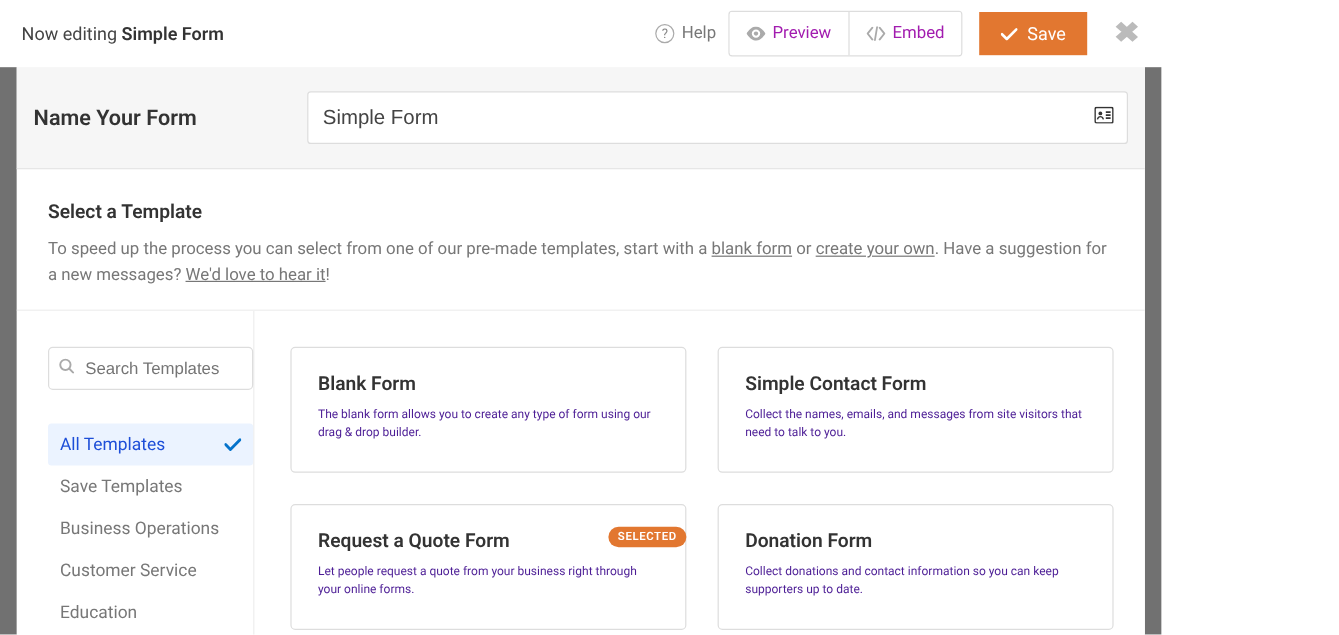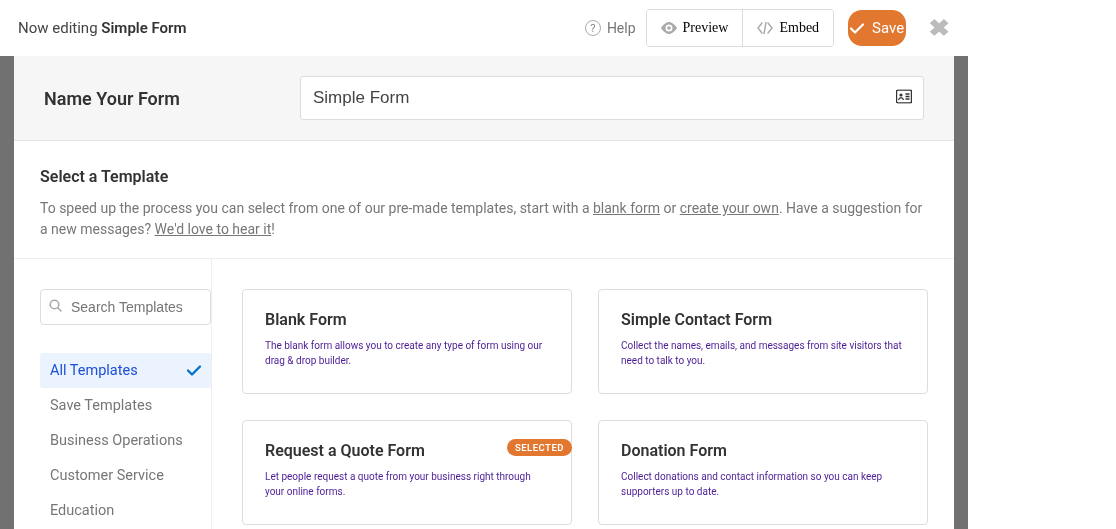--- a/index.html
+++ b/index.html
@@ -8,36 +8,36 @@
     .outer { width: 968px; height: 529px; position: relative; background: #fff; overflow: hidden; }
     
     .topbar { height: 56px; display: flex; align-items: center; padding: 0 18px; }
     .topbar .editing { font-size: 15px; color: #444; }
     .topbar .editing strong { font-weight: 600; color: #333; }
     .topbar .spacer { flex: 1; }
     .help { display: flex; align-items: center; color: #777; font-size: 14px; margin-right: 10px; cursor: pointer; }
     .help .q { display:inline-flex; align-items:center; justify-content:center; width:16px; height:16px; border:1px solid #aaa; border-radius:50%; font-size:11px; color:#888; margin-right:6px; }
     
     .btn-group { display: inline-flex; border: 1px solid #ddd; border-radius: 3px; overflow: hidden; }
-    .btn-group .gbtn { display:flex; align-items:center; padding: 0 14px; height: 36px; font-size: 14px; color:#000000; background:#fff; cursor:pointer;font-family:Liberation Serif, serif; }
+    .btn-group .gbtn { display:flex; align-items:center; padding: 0 14px; height: 36px; font-size: 14px; color:#a21caf; background:#fff; cursor:pointer; }
     .btn-group .gbtn + .gbtn { border-left:1px solid #ddd; }
     .gbtn svg { margin-right:6px; display:inline-block; vertical-align:middle; }
     
-    .btn-save { display:flex; align-items:center; height:36px; padding:0 2px; margin-left:14px; background:#e27730; color:#fff; border-radius:14px; font-size:15px; cursor:pointer; }
+    .btn-save { display:flex; align-items:center; height:36px; padding:0 18px; margin-left:14px; background:#e27730; color:#fff; border-radius:0; font-size:15px; cursor:pointer; }
     .btn-save svg { margin-right:8px; }
     
     .close-x { color:#bbb; font-size:26px; font-weight:bold; margin-left:22px; cursor:pointer; line-height:1; transform: scaleY(0.9);}
     
     .graybars { position:absolute; top:56px; bottom:0; width:14px; background:#717171; }
     .graybars.right { right:0; }
     .graybars.left { left:0; }
     
     .content { position:absolute; left:14px; right:14px; top:56px; bottom:0; background:#fff; }
     
-    .namebar { background:#f6f6f6; border-bottom:1px solid #e6e6e6; padding:20px 30px; display:flex; align-items:center; gap: 116px;}
+    .namebar { background:#f6f6f6; border-bottom:1px solid #e6e6e6; padding:20px 14px; display:flex; align-items:center; gap: 88px;}
     .namebar .label { font-size:18px; font-weight:600; color:#333; min-width:140px;}
     .name-input-wrap { flex:1; position:relative; }
     .name-input { width:100%; height:44px; border:1px solid #ddd; border-radius:3px; background:#fff; font-size:17px; color:#444; padding:0 44px 0 12px; }
     .name-input-icon { position:absolute; right:12px; top:50%; transform:translateY(-50%); color:#444; }
     
     .select-section { padding: 26px 26px 18px 26px; border-bottom:1px solid #eee; }
     .select-section h2 { font-size:16px; font-weight:600; color:#333; margin-bottom:12px;}
     .select-section p { font-size:14px; color:#777; line-height:1.5; }
     .select-section p .ul { text-decoration:underline; color:#777; cursor:pointer;}
     

